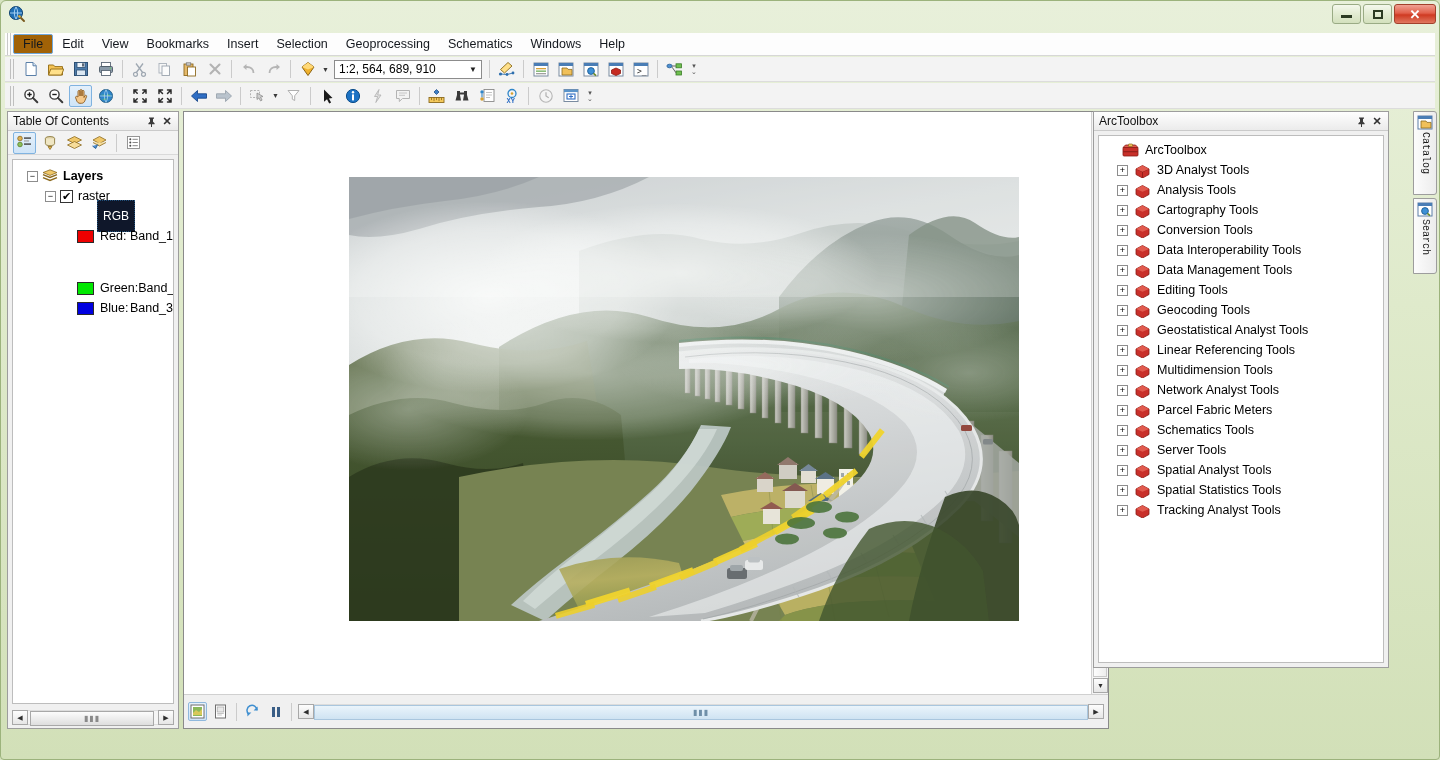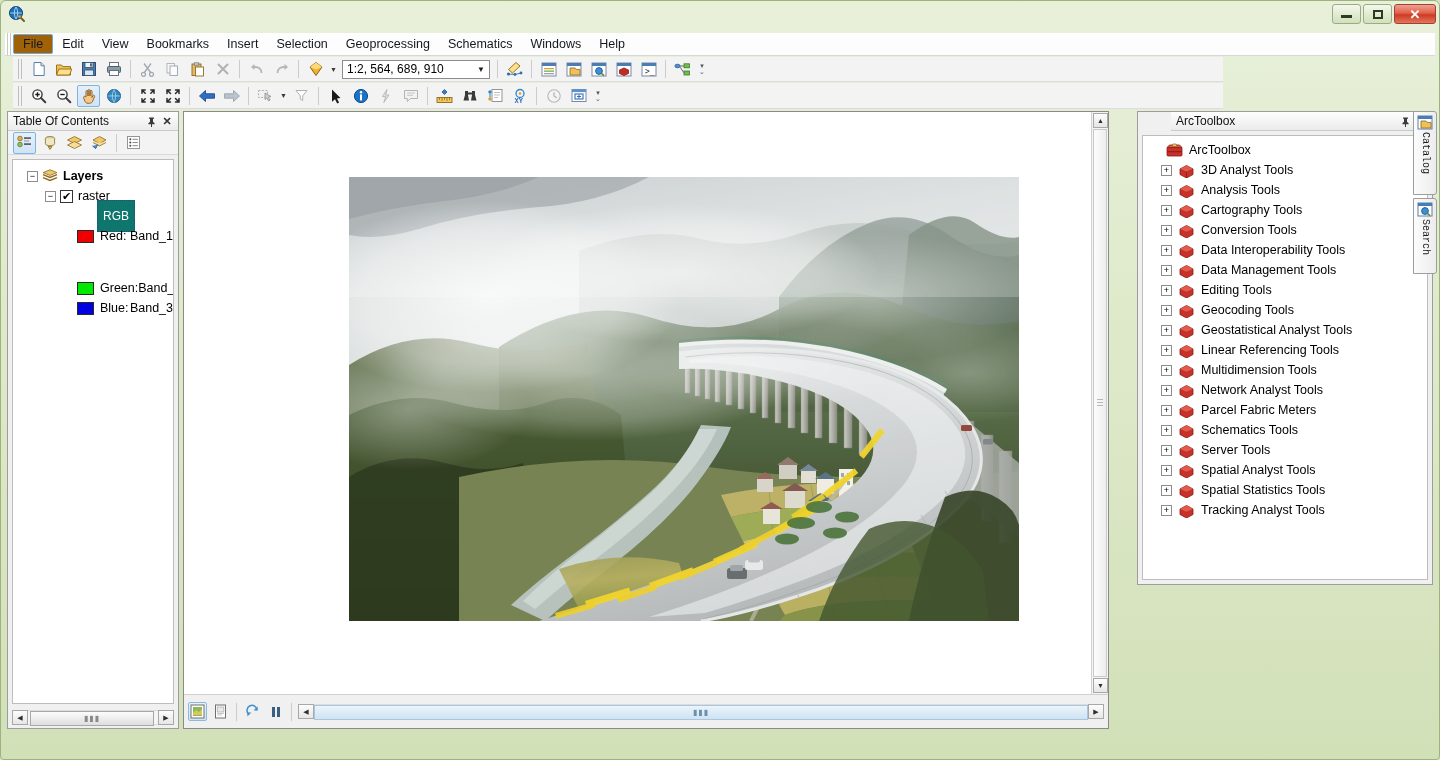--- a/index.html
+++ b/index.html
@@ -68,21 +68,21 @@
     padding: 0 9px; display: flex; align-items: center;
     font-size: 12.5px; color: #14181e; cursor: default; white-space: nowrap;
   }
   .menu-item.active {
     background: #a16207; border: 1px solid #6fa8dc; border-radius: 2px;
     margin: 1px 0;
   }
 
   
   .toolbar-row {
-    position: absolute; left: 12px; width: 1210px; height: 25px;
+    position: absolute; left: 4px; width: 1430px; height: 25px;
     background: #f3f3f3; border-bottom: 1px solid #dcdcdc;
     display: flex; align-items: center;
   }
   #toolbar1 { top: 56px; }
   #toolbar2 { top: 82px; height: 26px; }
   .tb-grip {
     width: 7px; height: 20px; margin: 0 2px 0 4px; flex: 0 0 auto;
     background:
       linear-gradient(to right, transparent 1px, #bfbfbf 1px, #bfbfbf 2px, transparent 2px,
       transparent 4px, #bfbfbf 4px, #bfbfbf 5px, transparent 5px);
@@ -161,21 +161,21 @@
   .tw-check {
     width: 13px; height: 13px; border: 1px solid #333; background:#fff;
     display:flex; align-items:center; justify-content:center;
     font-size: 11px; color:#000; margin-right: 5px; flex:0 0 auto; cursor:default;
   }
   .layers-icon { width: 16px; height: 14px; margin-right: 5px; flex:0 0 auto; }
   .band-swatch {
     width: 17px; height: 13px; border: 1px solid #2a2a2a; margin-right: 6px; flex:0 0 auto;
   }
   .rgb-chip {
-    background: #0f766e; color: #fff; padding: 8px 5px;
+    background: #0f172a; color: #fff; padding: 8px 5px;
     border: 1px dotted #1f4f7a; font-size: 12px; line-height:14px;
   }
   .band-label { display:inline-block; width: 48px; }
   #toc-hscroll {
     position: absolute; left: 4px; right: 4px; bottom: 2px; height: 17px;
     background: #f0f0f0; display:flex; align-items:center;
   }
   .sb-arrow {
     width: 16px; height: 15px; border: 1px solid #a8a8a8;
     background: linear-gradient(to bottom,#fdfdfd,#e6e6e6);
@@ -225,22 +225,22 @@
     display:flex;align-items:center;justify-content:center;
     border: 1px solid transparent; border-radius:2px; cursor:default;
   }
   .mb-btn.sel { border:1px solid #8fb8dd; background: linear-gradient(to bottom,#e6f1fb,#d0e4f7); }
   #map-hscroll {
     flex: 1 1 auto; height: 16px; display:flex; align-items:center; margin: 0 2px;
   }
 
   
   #tbx-panel {
-    position: absolute; left: 1136px; top: 110px; width: 296px; height: 474px;
-    background: #f0f0f0; border: 1px solid #9d9d9d; padding-left: 33px;
+    position: absolute; left: 1092px; top: 110px; width: 296px; height: 557px;
+    background: #f0f0f0; border: 1px solid #9d9d9d;
   }
   #tbx-tree {
     position: absolute; left: 4px; top: 23px; right: 4px; bottom: 4px;
     background: #fff; border: 1px solid #bdbdbd; overflow: hidden; padding-top: 4px;
   }
   .tbx-row {
     display: flex; align-items: center; height: 20px;
     padding-left: 6px; font-size: 12.5px; color:#000; white-space: nowrap;
   }
   .tbx-plus {

